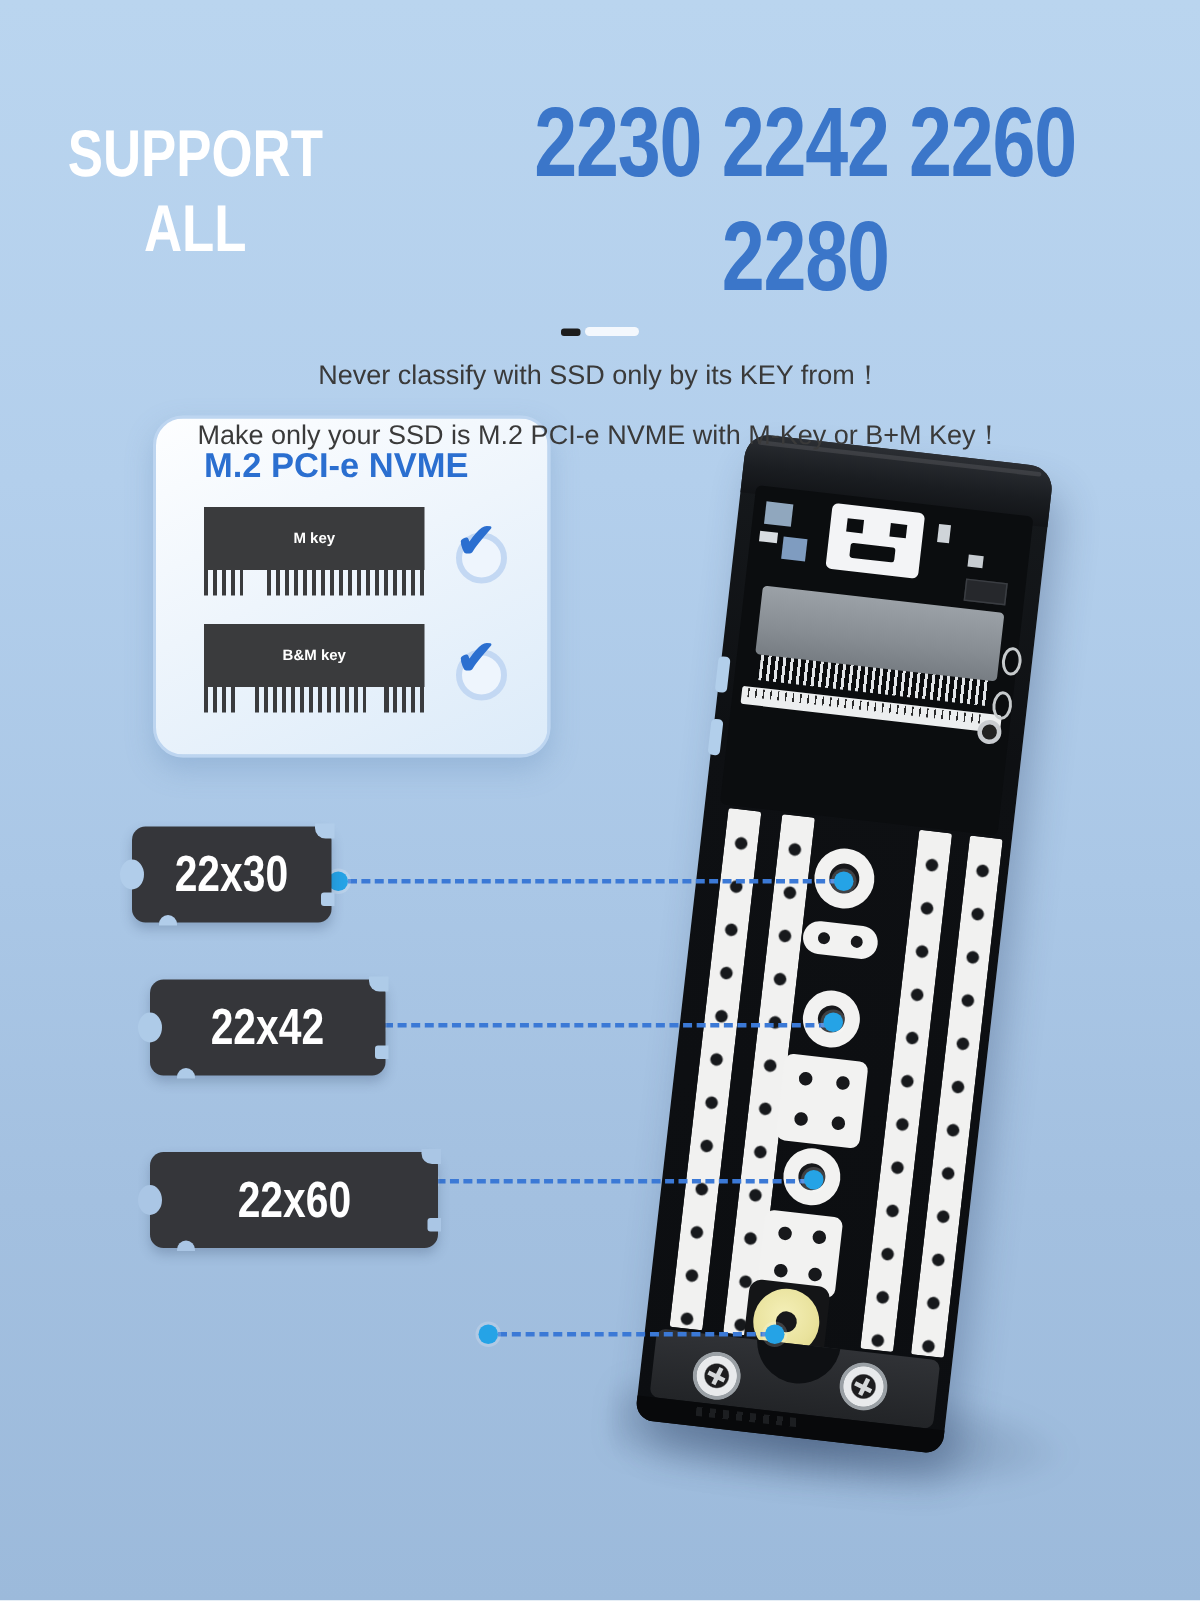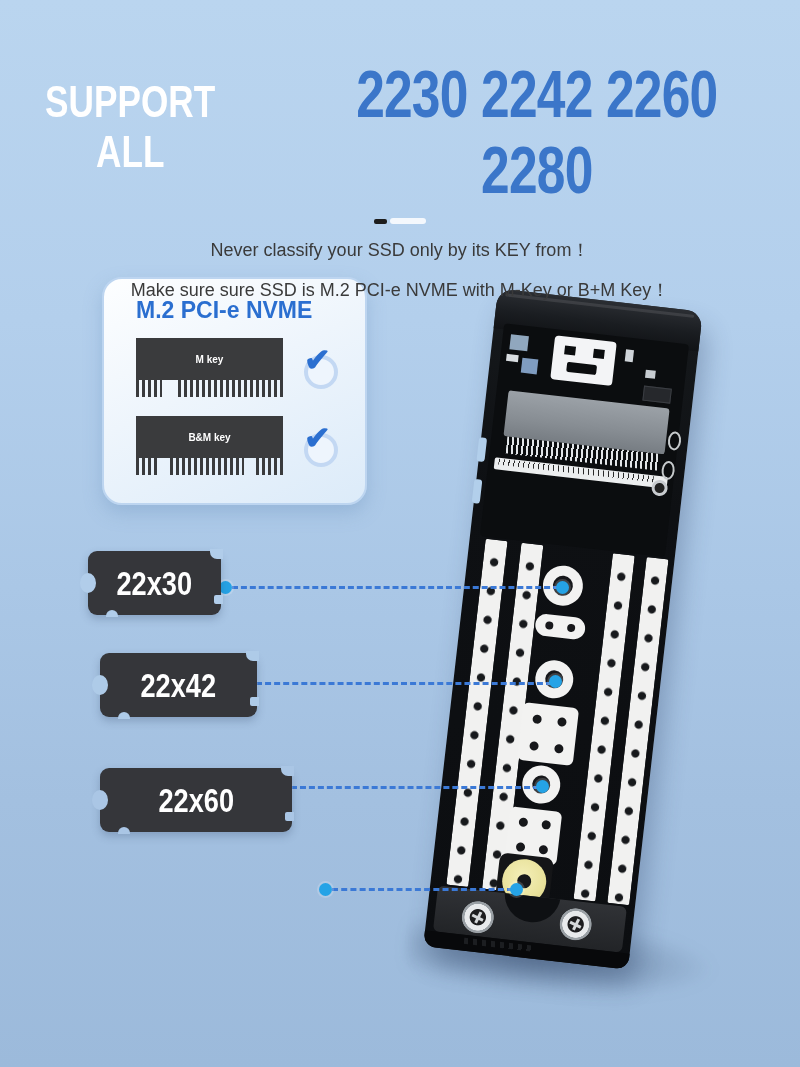--- a/index.html
+++ b/index.html
@@ -112,22 +112,22 @@
 
   <div class="header">
     <div class="title-row">
       <span class="support">SUPPORT ALL</span>
       <span class="sizes">2230 2242 2260 2280</span>
     </div>
     <div class="divider">
       <span class="d-black"></span>
       <span class="d-white"></span>
     </div>
-    <div class="subtitle">Never classify your SSD only by its KEY from！</div>
-    <div class="subtitle">Make sure sure SSD is M.2 PCI-e NVME with M-Key or B+M Key！</div>
+    <div class="subtitle">Never classify with SSD only by its KEY from！</div>
+    <div class="subtitle">Make only your SSD is M.2 PCI-e NVME with M-Key or B+M Key！</div>
   </div>
 
   <div class="key-card">
     <div class="key-card-title">M.2 PCI-e NVME</div>
     <div class="key-row">
       <div class="connector">
         <div class="connector-body">
           <span>M key</span>
         </div>
         <div class="comb m-comb">

